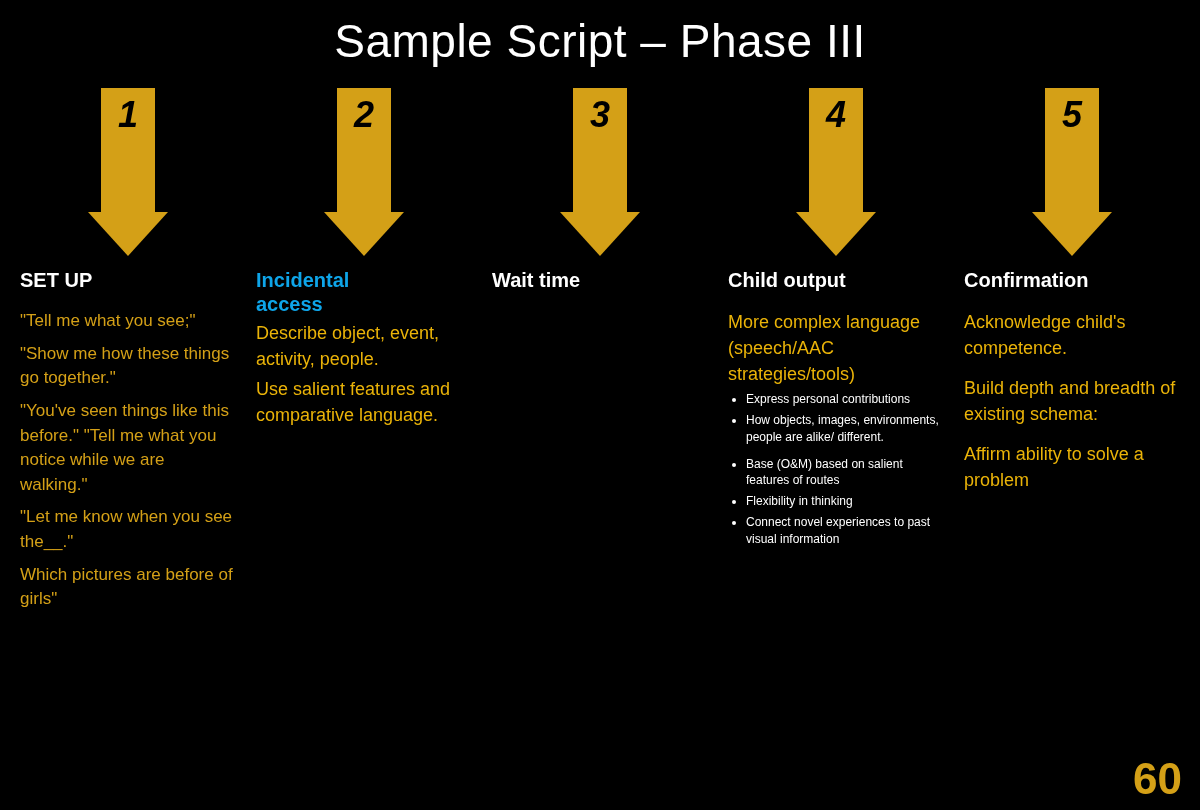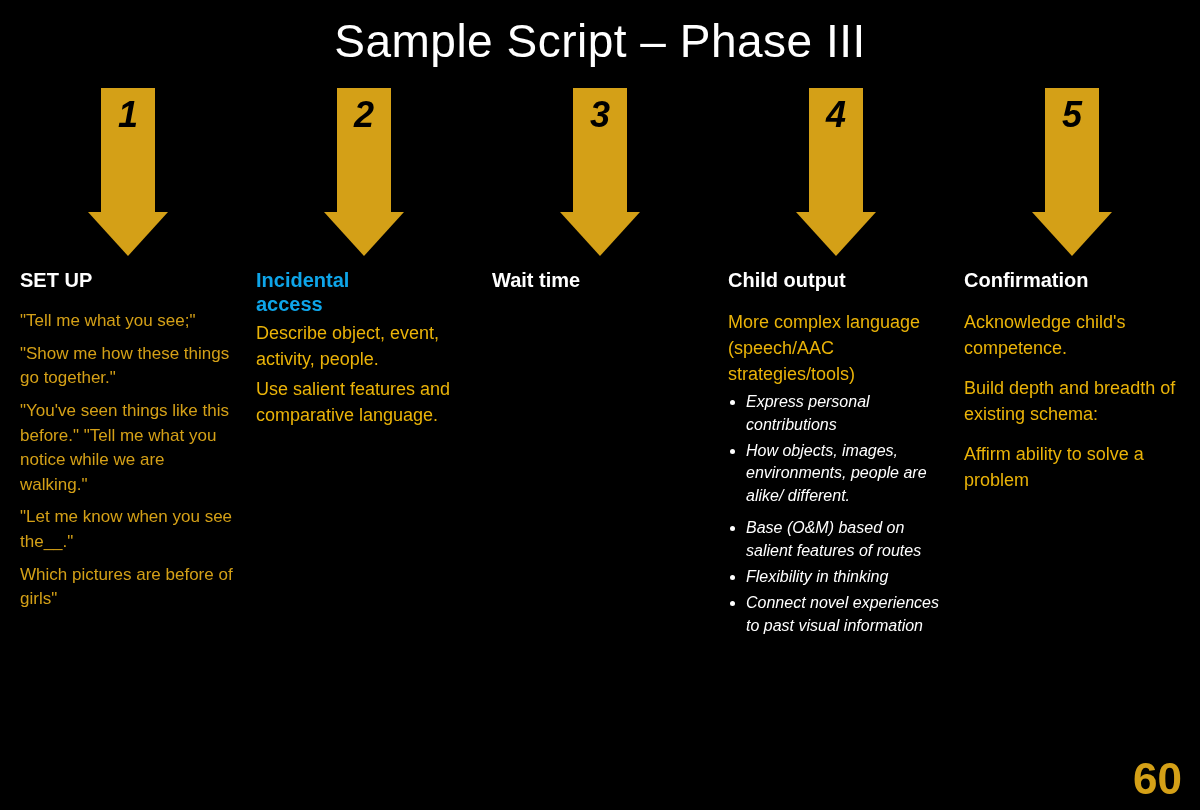--- a/index.html
+++ b/index.html
@@ -105,25 +105,24 @@
       margin-bottom: 4px;
     }
 
     .bullet-list {
       list-style: disc;
       padding-left: 18px;
       margin-bottom: 6px;
     }
 
     .bullet-list li {
-      font-size: 16px;
+      font-size: 12px;
       color: #fff;
       line-height: 1.4;
       margin-bottom: 4px;
-      font-style: italic;
     }
 
     .page-number {
       position: absolute;
       bottom: 6px;
       right: 18px;
       font-size: 44px;
       font-weight: bold;
       color: #d4a017;
       text-align: right;

